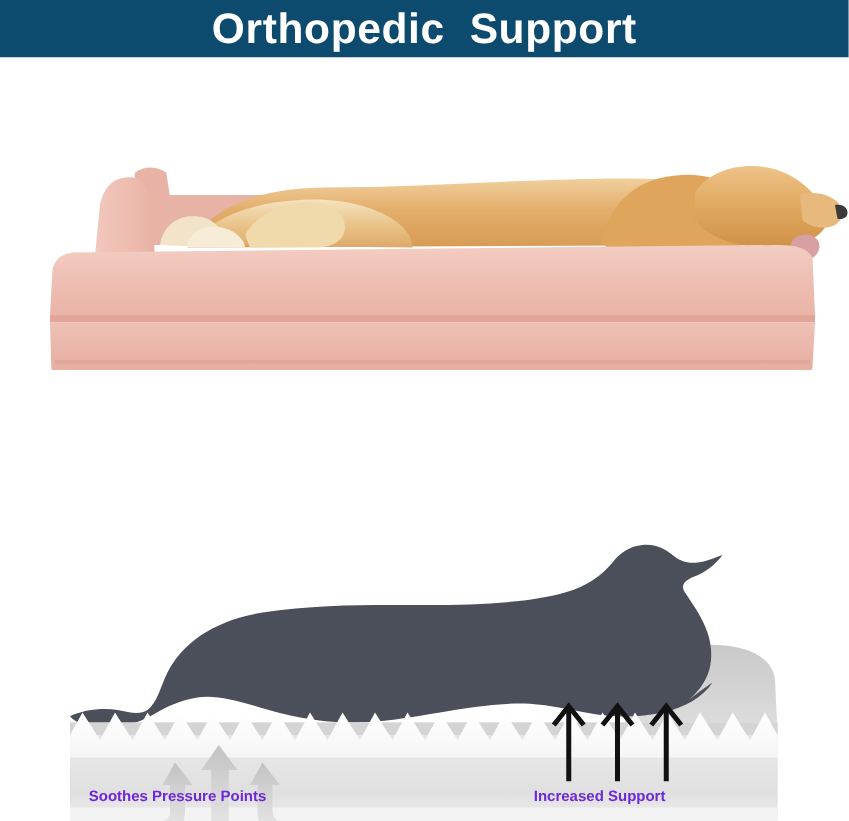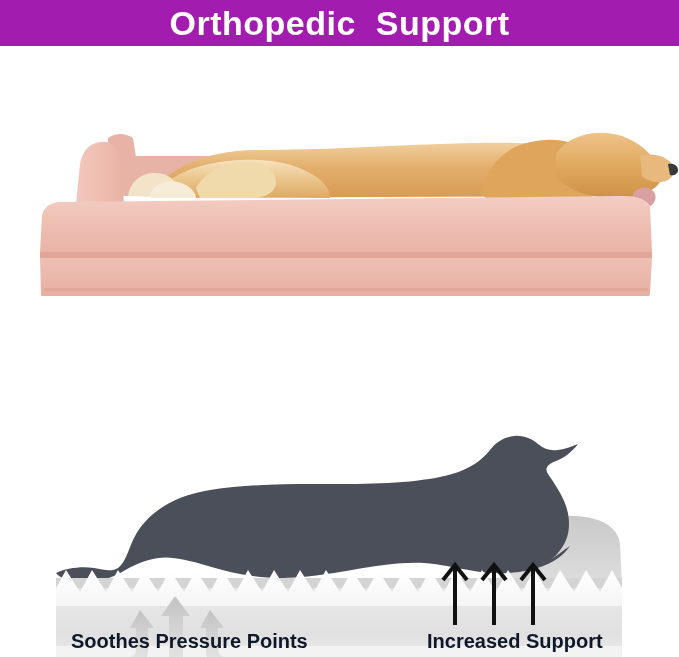--- a/index.html
+++ b/index.html
@@ -7,21 +7,21 @@
     width:679px;height:657px;
     background:#ffffff;
     font-family:"Liberation Sans", sans-serif;
     overflow:hidden;
     position:relative;
   }
 
   
   #header-banner{
     position:absolute;left:0;top:0;width:679px;height:46px;
-    background:#a21caf;
+    background:#0c4a6e;
     display:flex;align-items:center;justify-content:center;
   }
   #header-title{
     color:#ffffff;
     font-size:34px;
     font-weight:bold;
     letter-spacing:0.5px;
     font-family:"Liberation Sans", sans-serif;
     white-space:pre;
     line-height:1;
@@ -75,21 +75,21 @@
   #stop-hard .scale-top-label{margin-bottom:6px;}
 
   
   #foam-diagram{
     position:absolute;left:0;top:410px;width:679px;height:247px;
   }
   #foam-diagram svg{display:block;}
 
   .caption{
     position:absolute;
-    font-size:20px;font-weight:bold;color:#0f172a;white-space:nowrap;
+    font-size:12px;font-weight:bold;color:#6d28d9;white-space:nowrap;
   }
   #caption-pressure{left:71px;top:630px;}
   #caption-airflow{left:427px;top:630px;}
 </style>
 </head>
 <body>
 
 <div id="header-banner">
   <div id="header-title">Orthopedic  Support</div>
 </div>

